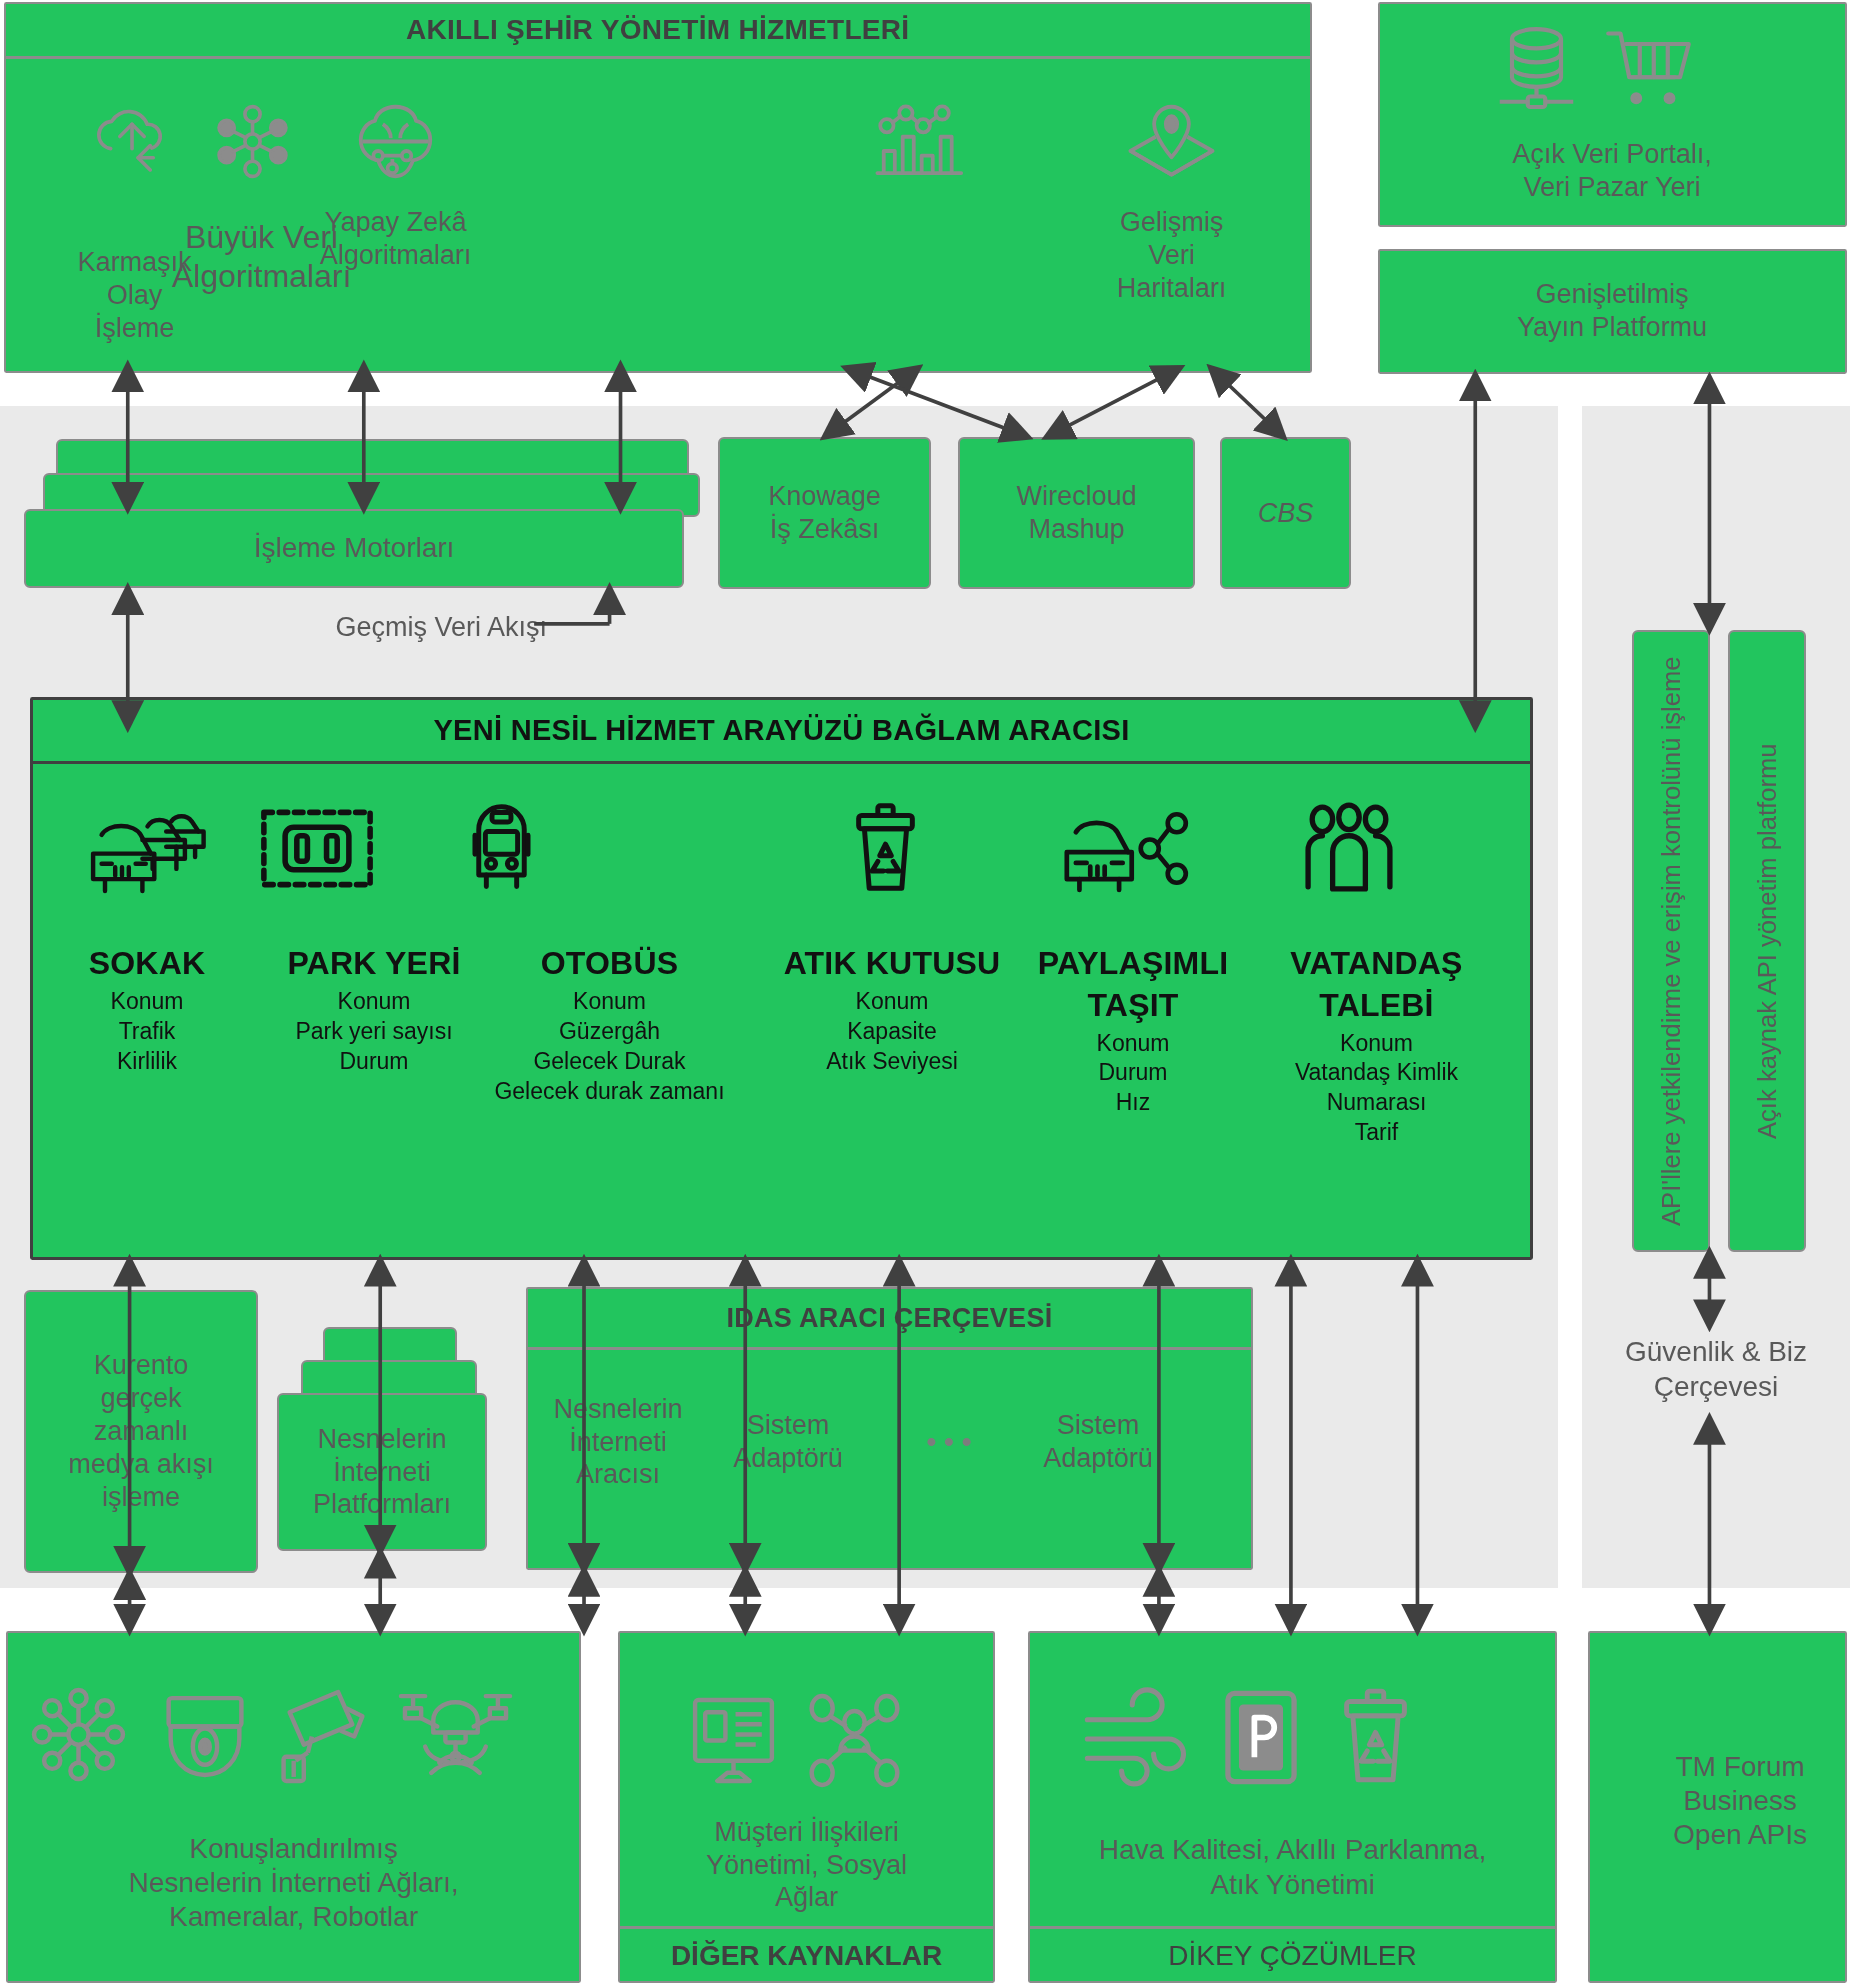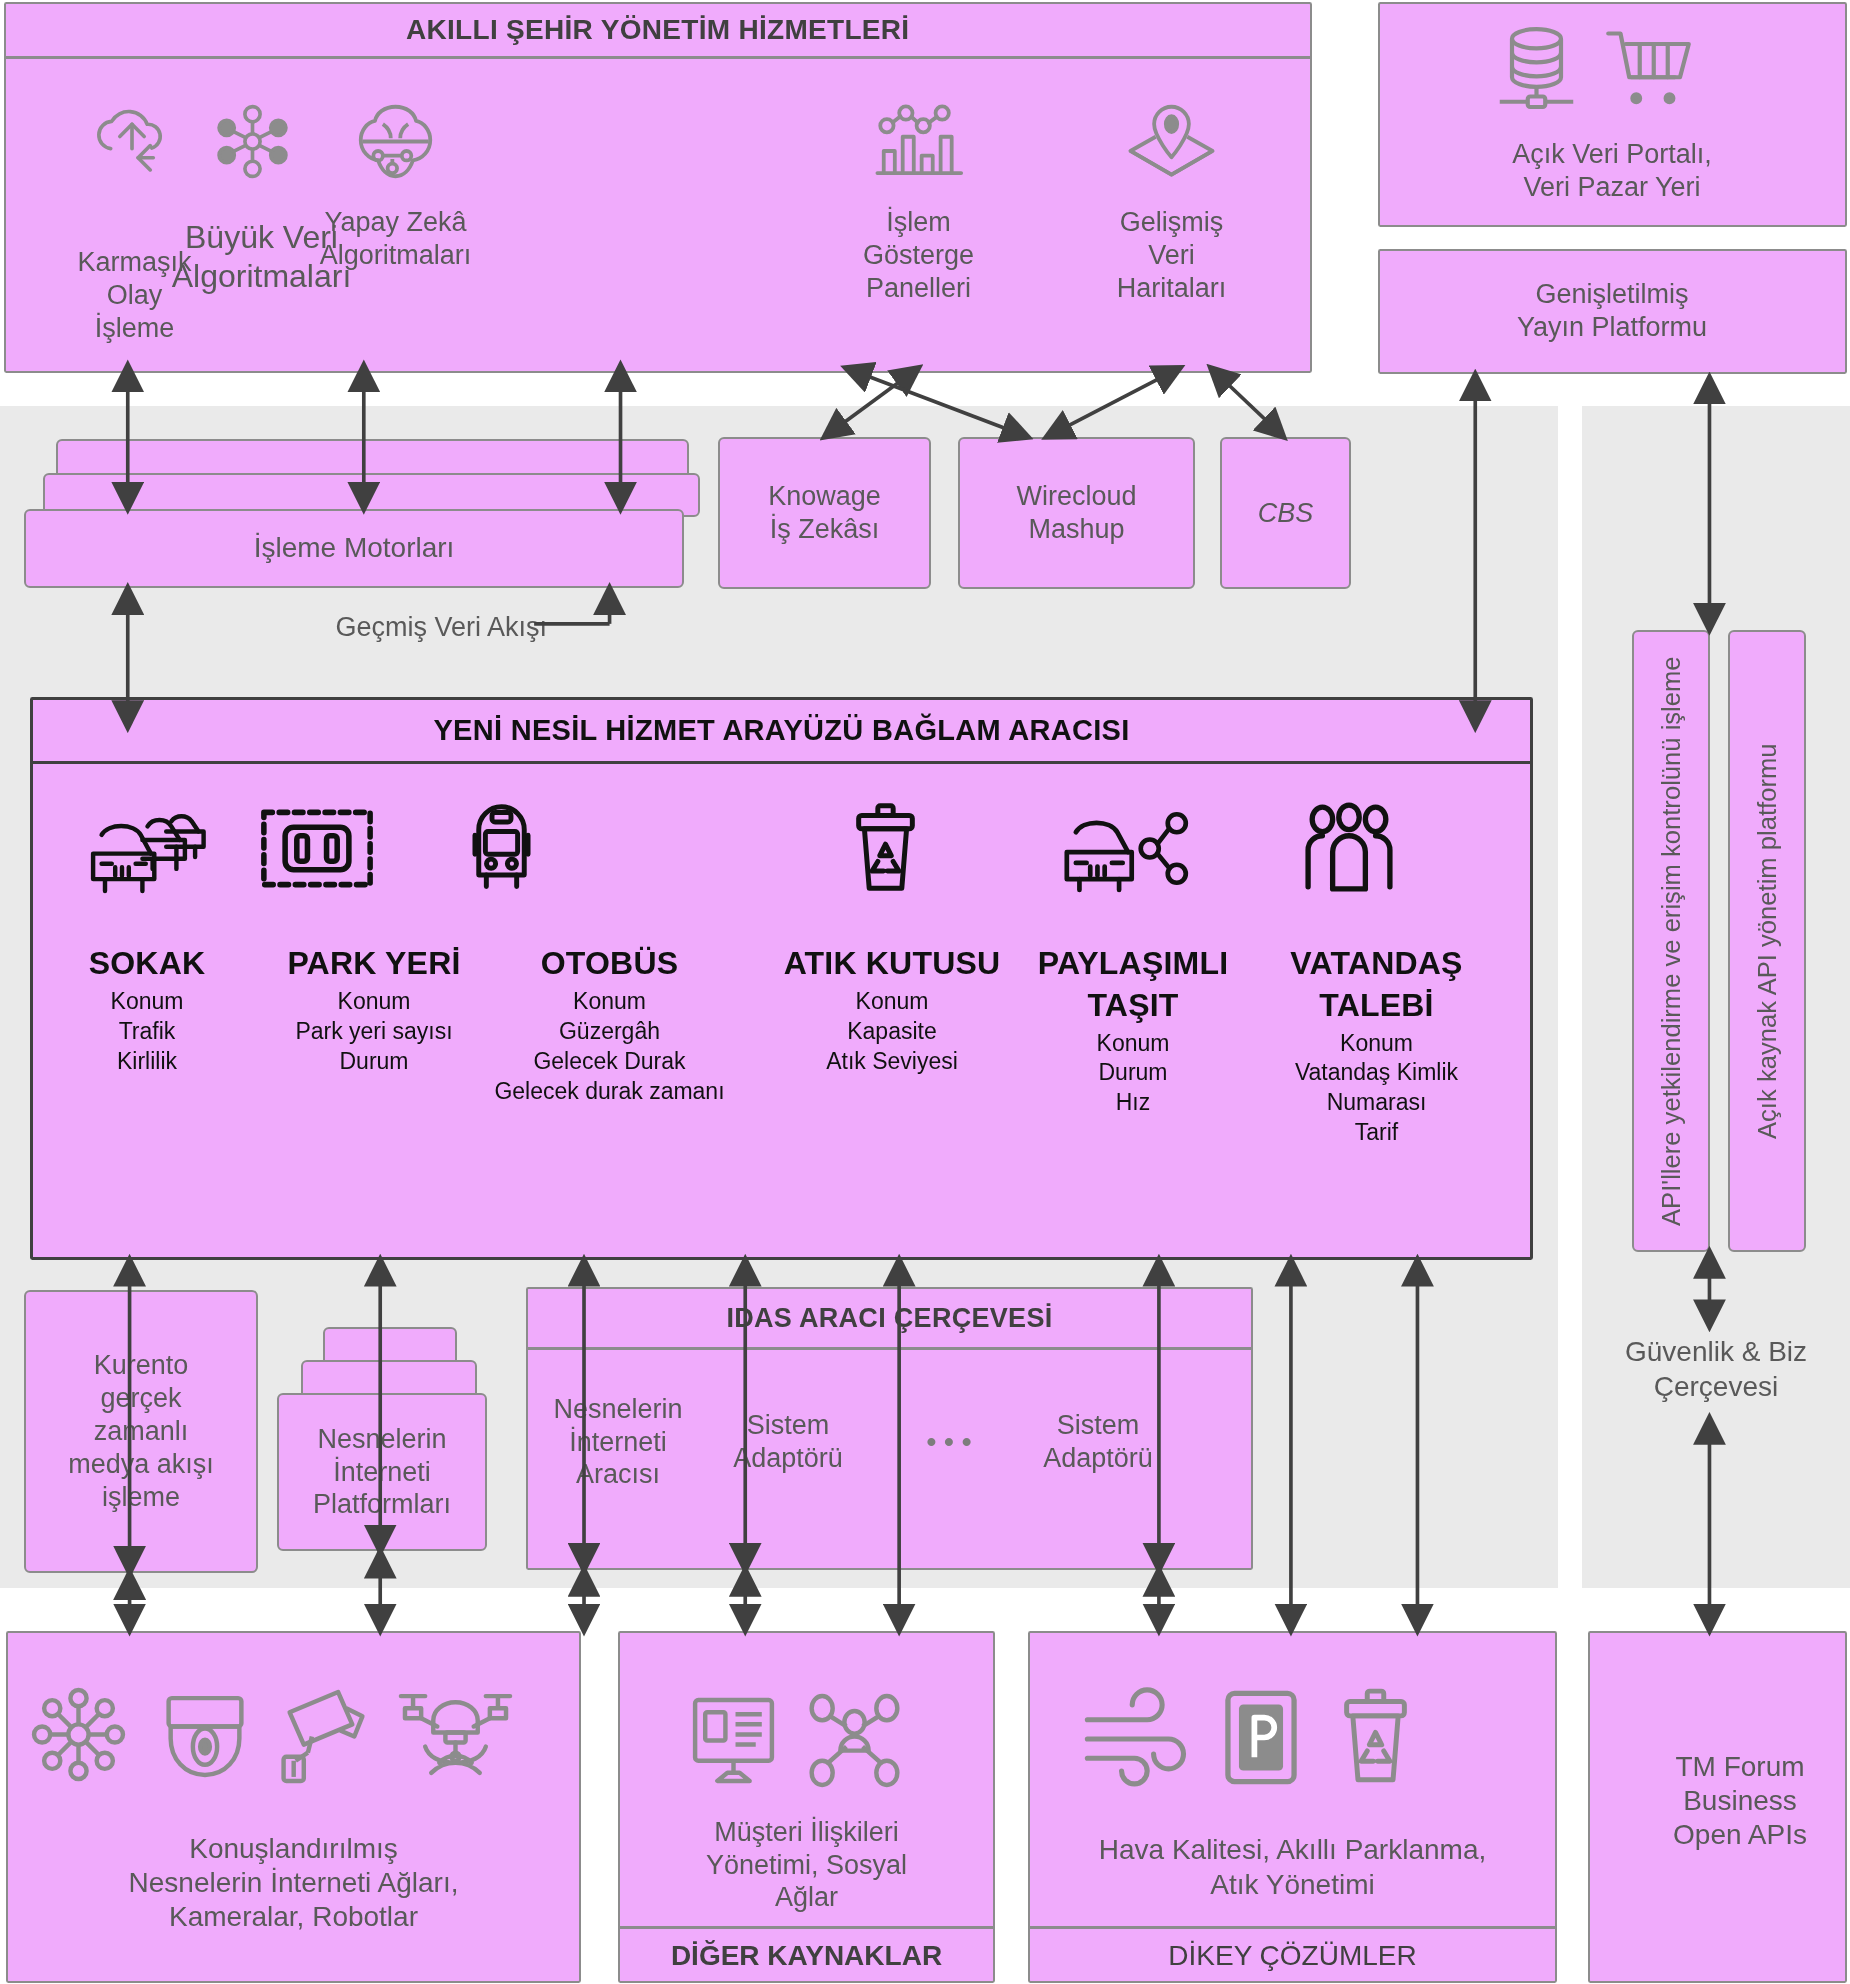--- a/index.html
+++ b/index.html
@@ -1,20 +1,20 @@
 <!DOCTYPE html>
 <html style="font-size:9.7px"><head>
 <meta charset="utf-8">
 <style>
   html,body{margin:0;padding:0;background:#fff;}
   body{font-family:"Liberation Sans","DejaVu Sans",sans-serif;color:#595959;}
   #root{position:relative;width:1850px;height:1985px;overflow:hidden;background:#fff;}
 
   
-  .box{position:absolute;background:#f0abfc;border:2.4px solid #8c8c8c;border-radius:6px;box-sizing:border-box;}
+  .box{position:absolute;background:#22c55e;border:2.4px solid #8c8c8c;border-radius:6px;box-sizing:border-box;}
   .box.sq{border-radius:2.4px;}
   .gray{position:absolute;background:#eaeaea;}
   .cap{position:absolute;display:flex;align-items:center;justify-content:center;text-align:center;line-height:1.22;box-sizing:border-box;}
 
   .hdr{position:absolute;left:0;right:0;top:0;display:flex;align-items:center;justify-content:center;
        font-weight:bold;color:#404040;letter-spacing:0.3px;border-bottom:3px solid #8c8c8c;box-sizing:border-box;}
 
   .ico{position:absolute;display:block;}
 
   
@@ -83,23 +83,20 @@
   </svg>
 
   <div class="cap" style="left:37px;top:206px;width:195px;height:128px;font-size:27px;align-items:flex-start;margin-top:40px;">
     <div><span>Karmaşık</span><br><span>Olay</span><br><span>İşleme</span></div>
   </div>
   <div class="cap" style="left:161px;top:218px;width:201px;height:128px;font-size:32px;align-items:flex-start;">
     <div><span>Büyük Veri</span><br><span>Algoritmaları</span></div>
   </div>
   <div class="cap" style="left:295px;top:206px;width:201px;height:128px;font-size:27px;align-items:flex-start;">
     <div><span>Yapay Zekâ</span><br><span>Algoritmaları</span></div>
-  </div>
-  <div class="cap" style="left:821px;top:206px;width:195px;height:146px;font-size:27px;align-items:flex-start;">
-    <div><span>İşlem</span><br><span>Gösterge</span><br><span>Panelleri</span></div>
   </div>
   <div class="cap" style="left:1074px;top:206px;width:195px;height:146px;font-size:27px;align-items:flex-start;">
     <div><span>Gelişmiş</span><br><span>Veri</span><br><span>Haritaları</span></div>
   </div>
 
   <div class="box sq" style="left:1378px;top:2.4px;width:469px;height:225px;"></div>
   <svg class="ico" style="left:1494px;top:23px;" width="85" height="91" viewBox="0 0 48 52" fill="none" stroke="#8c8c8c" stroke-width="2.4">
     <ellipse cx="24" cy="9" rx="14" ry="5.5"></ellipse>
     <path d="M10 9v22c0 3 6.3 5.5 14 5.5s14-2.5 14-5.5V9"></path>
     <path d="M10 17c0 3 6.3 5.5 14 5.5s14-2.5 14-5.5M10 25c0 3 6.3 5.5 14 5.5s14-2.5 14-5.5"></path>

